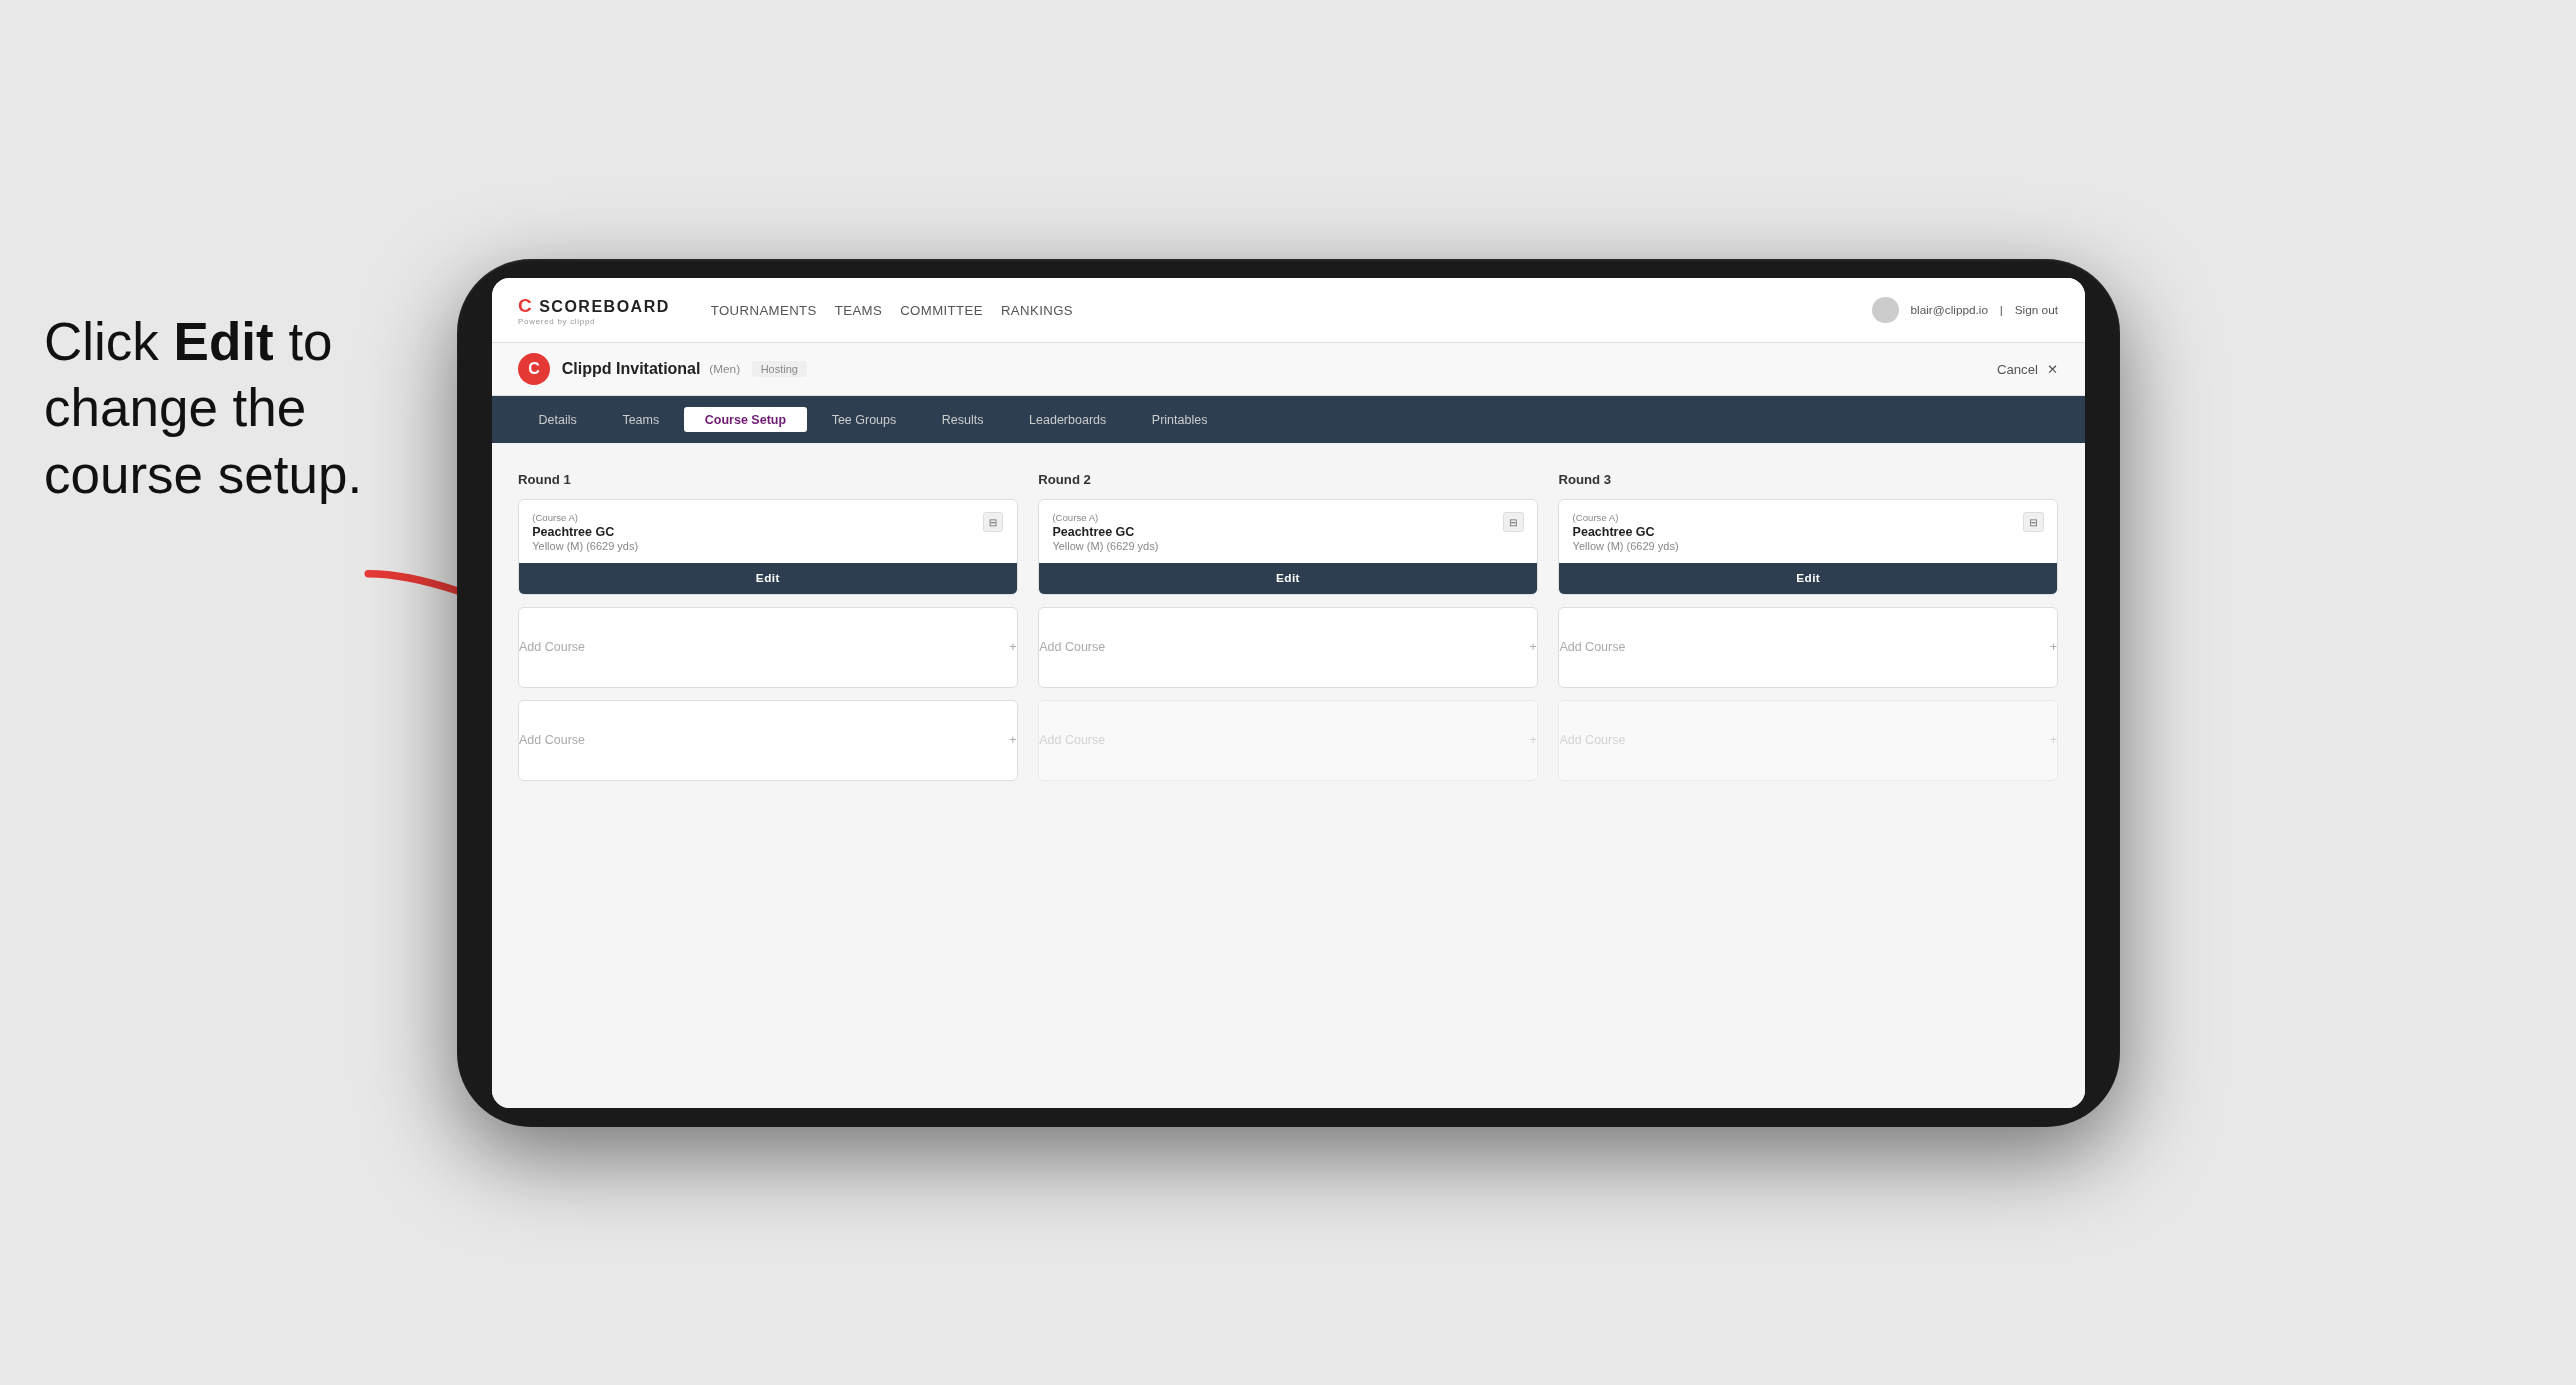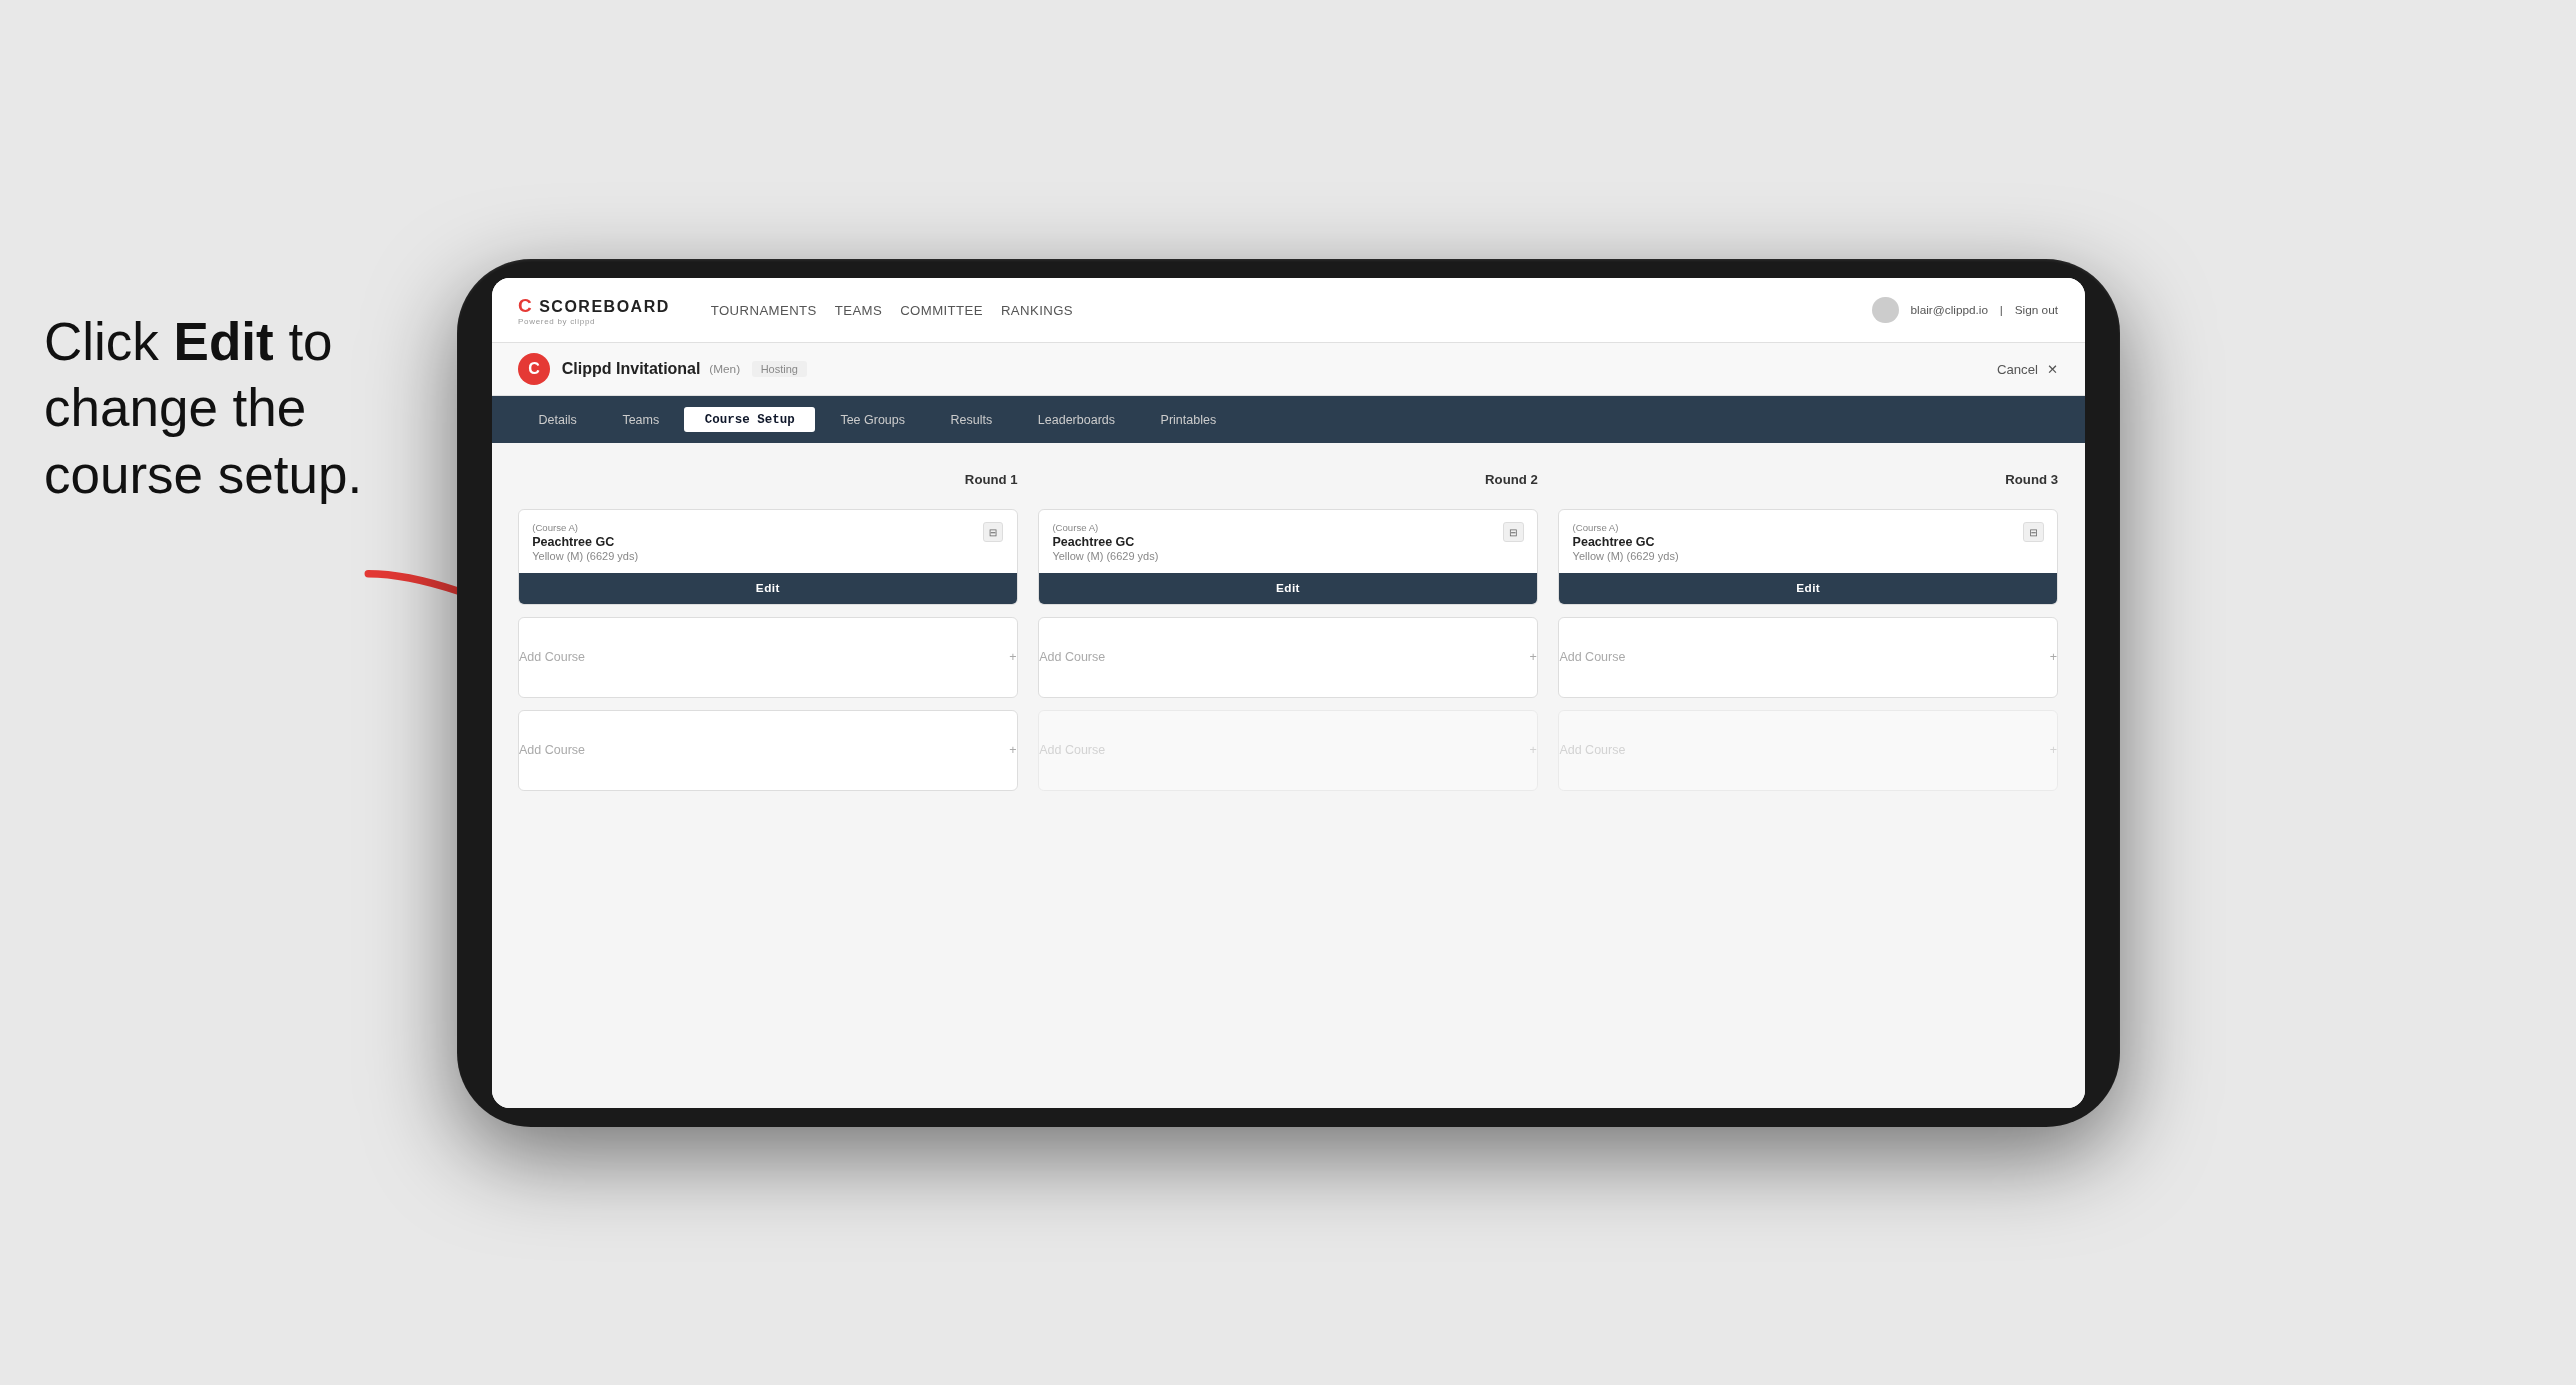--- a/index.html
+++ b/index.html
@@ -177,23 +177,22 @@
     .tab-item {
       padding: 5.9px 20.6px;
       font-size: 12.5px;
       color: #ccc;
       cursor: pointer;
       border-radius: 2.9px;
       font-weight: 400;
     }
     .tab-item.active {
       background: #fff;
-      color: #0f172a;
+      color: #701a75;
       font-weight: 600;
-      font-family: Liberation Mono, monospace;
     }
 
     
     .main-content {
       flex: 1;
       background: #f5f5f5;
       padding: 29px 26.5px;
       overflow-y: auto;
     }
 
@@ -206,22 +205,21 @@
     .round-column {
       flex: 1;
       display: flex;
       flex-direction: column;
       gap: 11.8px;
     }
     .round-label {
       font-size: 13.2px;
       font-weight: 600;
       color: #333;
-      margin-bottom: 10px;
-      text-align: right;
+      margin-bottom: 0;
     }
 
     
     .course-card {
       background: #fff;
       border: 0.7px solid #ddd;
       border-radius: 5.9px;
       overflow: hidden;
     }
     .course-card-header {

